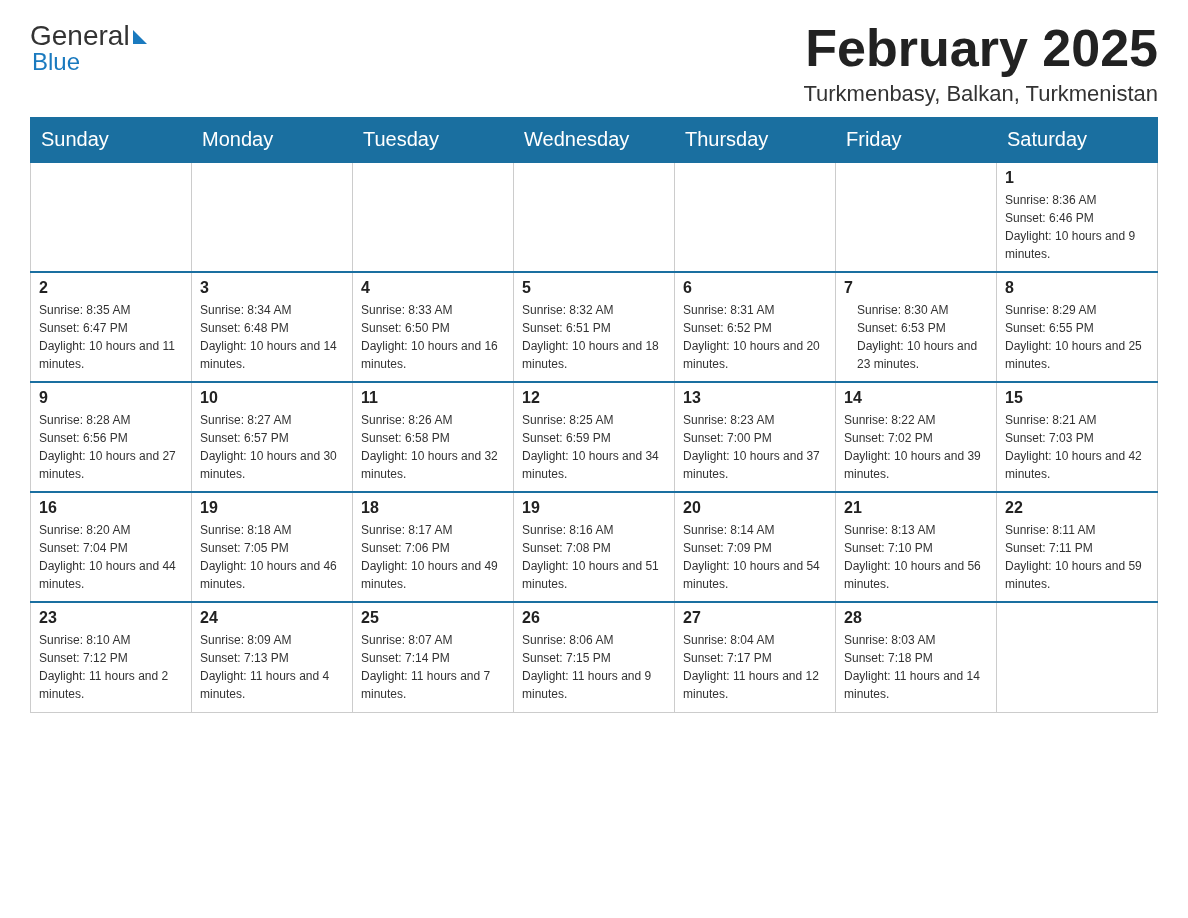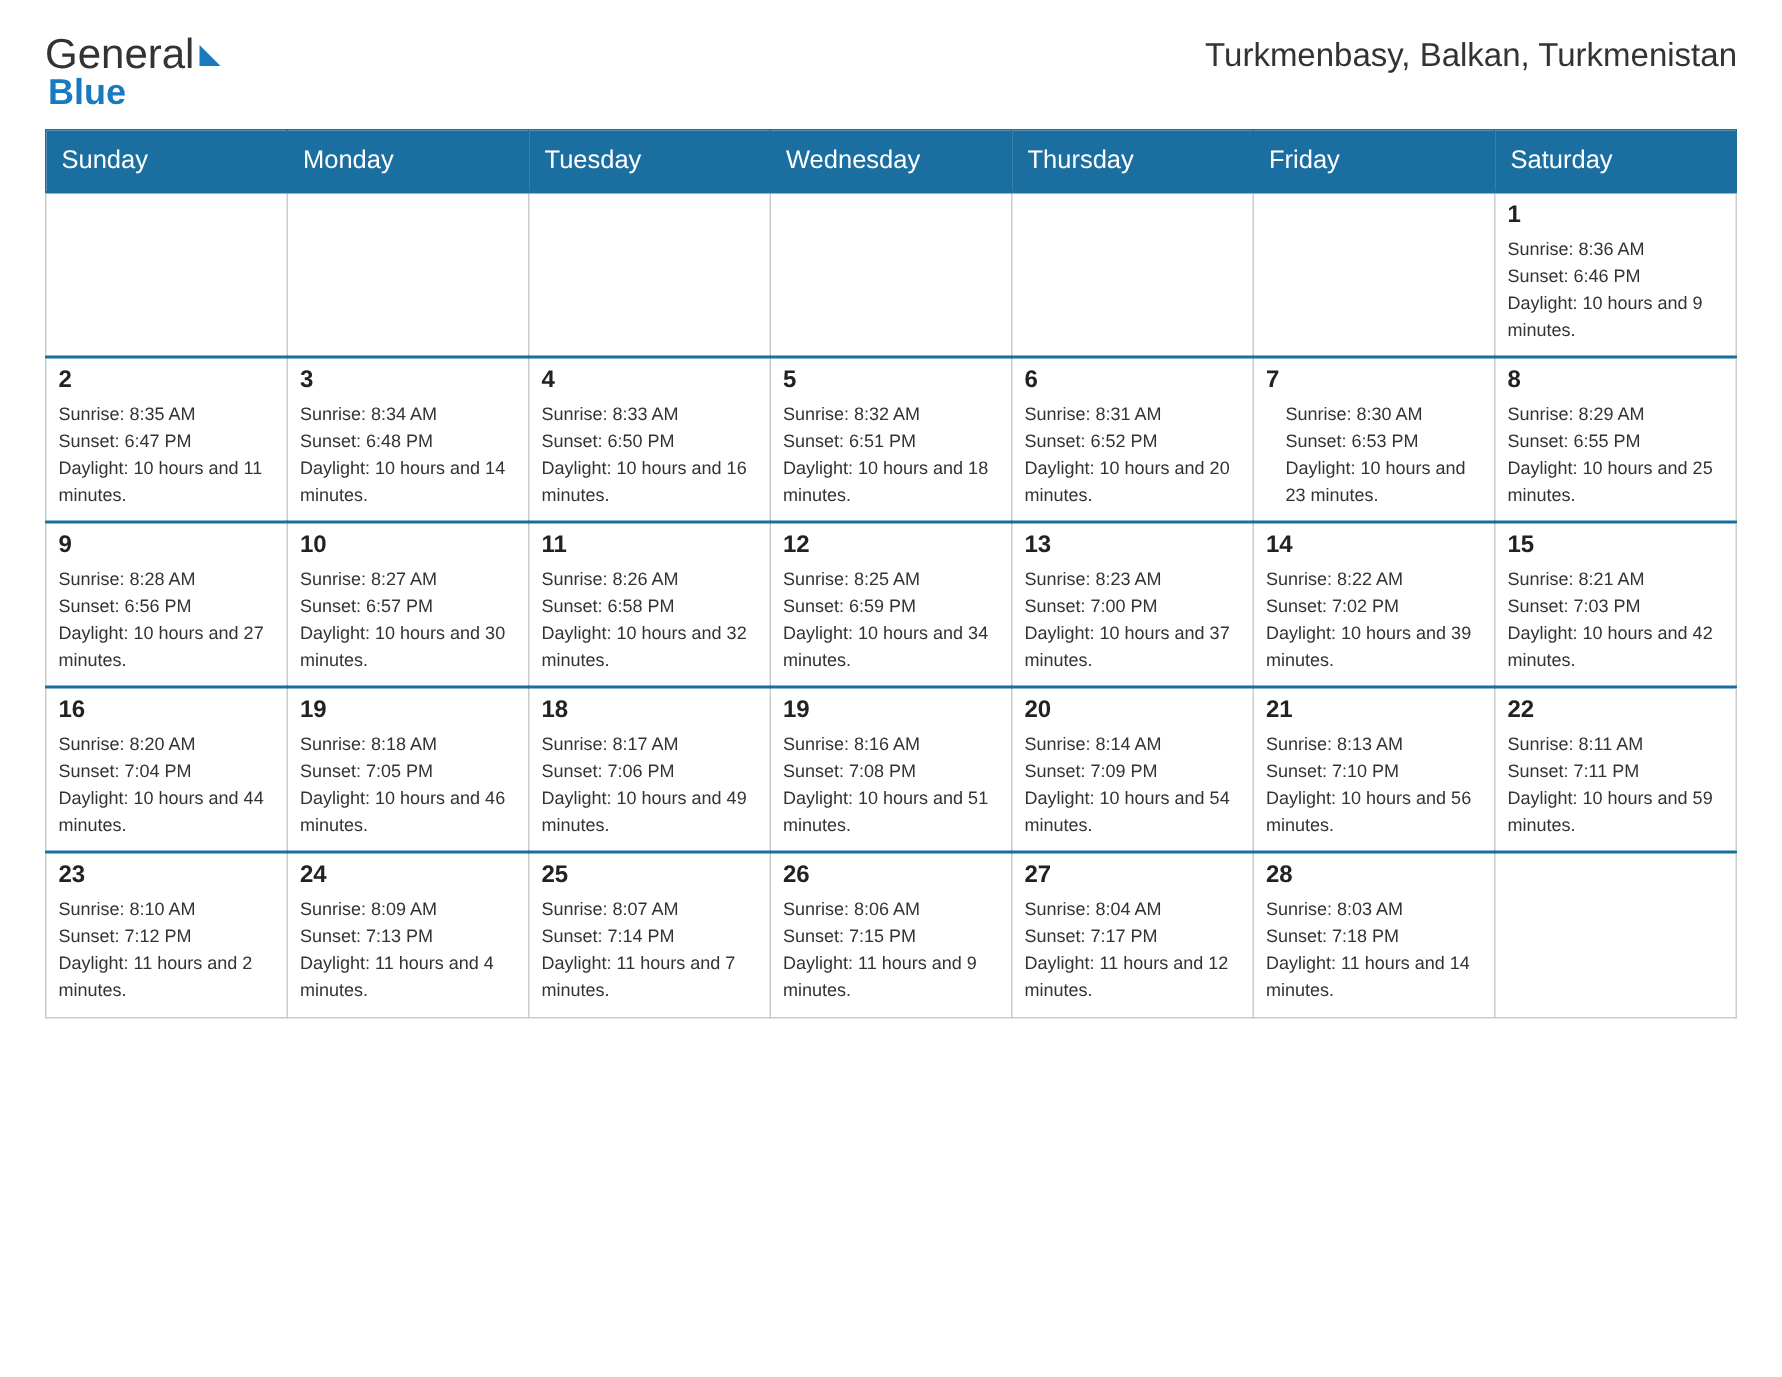--- a/index.html
+++ b/index.html
@@ -34,21 +34,21 @@
     .calendar {
       width: 100%;
       border-collapse: collapse;
       margin-top: 10px;
     }
     .calendar thead th {
       background-color: #1a6fa0;
       color: #fff;
       text-align: left;
       padding: 10px 10px;
-      font-size: 17px;
+      font-size: 20px;
       font-weight: normal;
       border: 1px solid #1a6fa0;
     }
     .calendar tbody td {
       vertical-align: top;
       border: 1px solid #ccc;
       padding: 6px 8px;
       width: 14.28%;
       min-height: 110px;
       height: 110px;
@@ -92,37 +92,38 @@
       height: 0;
       border-style: solid;
       border-width: 14px 0 0 14px;
       border-color: transparent transparent transparent #1a7abf;
       margin-left: 3px;
       margin-bottom: -2px;
     }
     .logo-line2 {
       font-size: 24px;
       color: #1a7abf;
-      font-weight: bold;
+      font-weight: normal;
       margin-top: -4px;
       margin-left: 2px;
     }
   </style>
 </head>
 <body>
 
 <div class="header">
   <div class="logo-wrapper">
     <div class="logo-line1">
       <span class="logo-general">General</span>
       <span class="logo-arrow"></span>
     </div>
     <div class="logo-line2">Blue</div>
   </div>
   <div class="title-block">
+    <div class="month-title">February 2025</div>
     <div class="location-title">Turkmenbasy, Balkan, Turkmenistan</div>
   </div>
 </div>
 
 <table class="calendar">
   <thead>
     <tr>
     <th>Sunday</th>
         <th>Monday</th>
         <th>Tuesday</th>

